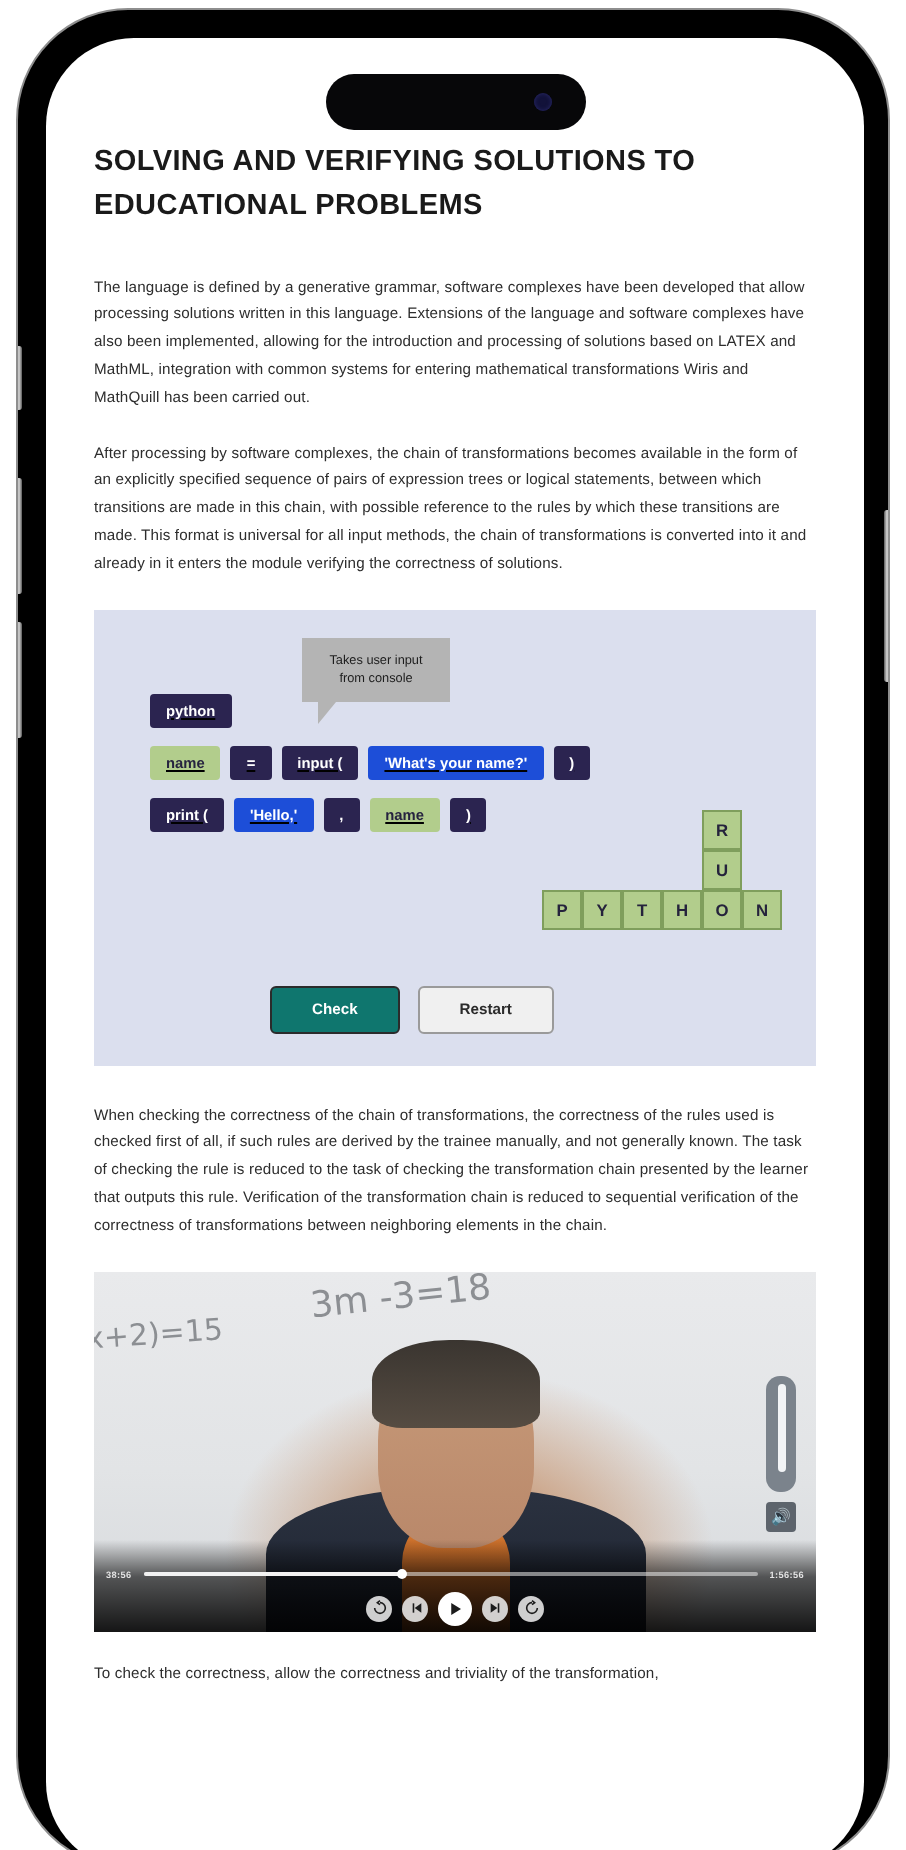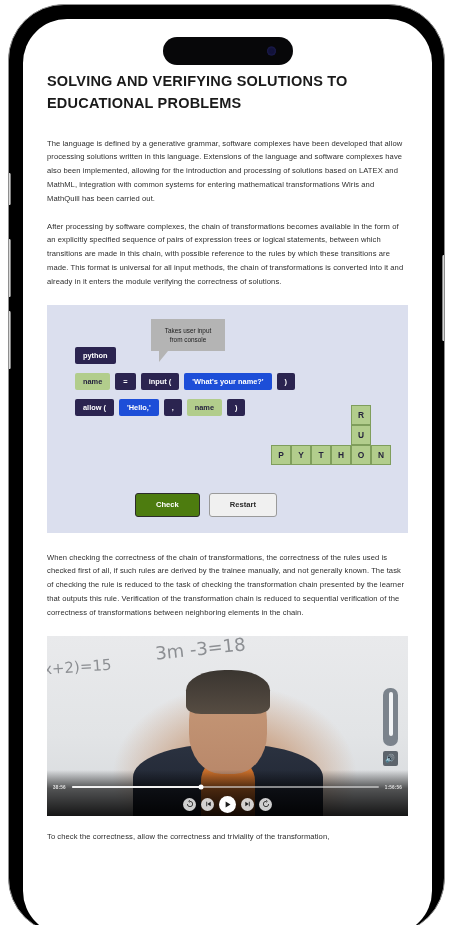--- a/index.html
+++ b/index.html
@@ -119,20 +119,21 @@
     position: absolute;
     left: 8px; bottom: -11px;
     border-left: 9px solid #b4b4b4;
     border-bottom: 11px solid transparent;
   }
   .blk-row {
     position: absolute;
     display: flex;
     align-items: flex-start;
     gap: 5px;
+    text-decoration: underline;
   }
   .blk {
     font-size: 7.4px;
     font-weight: 700;
     padding: 5px 8px;
     color: #ffffff;
     border-radius: 2px;
     white-space: nowrap;
     line-height: 1;
   }
@@ -164,21 +165,21 @@
     display: flex;
     gap: 9px;
   }
   .btn {
     font-size: 7.6px;
     font-weight: 700;
     padding: 6px 20px;
     border-radius: 3px;
     line-height: 1.3;
   }
-  .btn.check   { background: #4d7c0f; color: #ffffff; border: 1px solid #2b2b2b; padding-left: 20px; }
+  .btn.check   { background: #0f766e; color: #ffffff; border: 1px solid #2b2b2b; padding-left: 20px; }
   .btn.restart { background: #f0f0f0; color: #2b2b2b; border: 1px solid #9a9a9a; }
 
   
   .video {
     position: relative;
     width: 100%;
     height: 180px;
     margin-top: 16px;
     margin-bottom: 14px;
     overflow: hidden;
@@ -358,21 +359,21 @@
 
           <div class="blk-row row2">
             <span class="blk green">name</span>
             <span class="blk dark">=</span>
             <span class="blk dark">input (</span>
             <span class="blk blue">'What's your name?'</span>
             <span class="blk dark">)</span>
           </div>
 
           <div class="blk-row row3">
-            <span class="blk dark">allow (</span>
+            <span class="blk dark">print (</span>
             <span class="blk blue">'Hello,'</span>
             <span class="blk dark">,</span>
             <span class="blk green">name</span>
             <span class="blk dark">)</span>
           </div>
 
           <div class="tiles tiles-v">
             <div class="tile">R</div>
             <div class="tile">U</div>
           </div>

